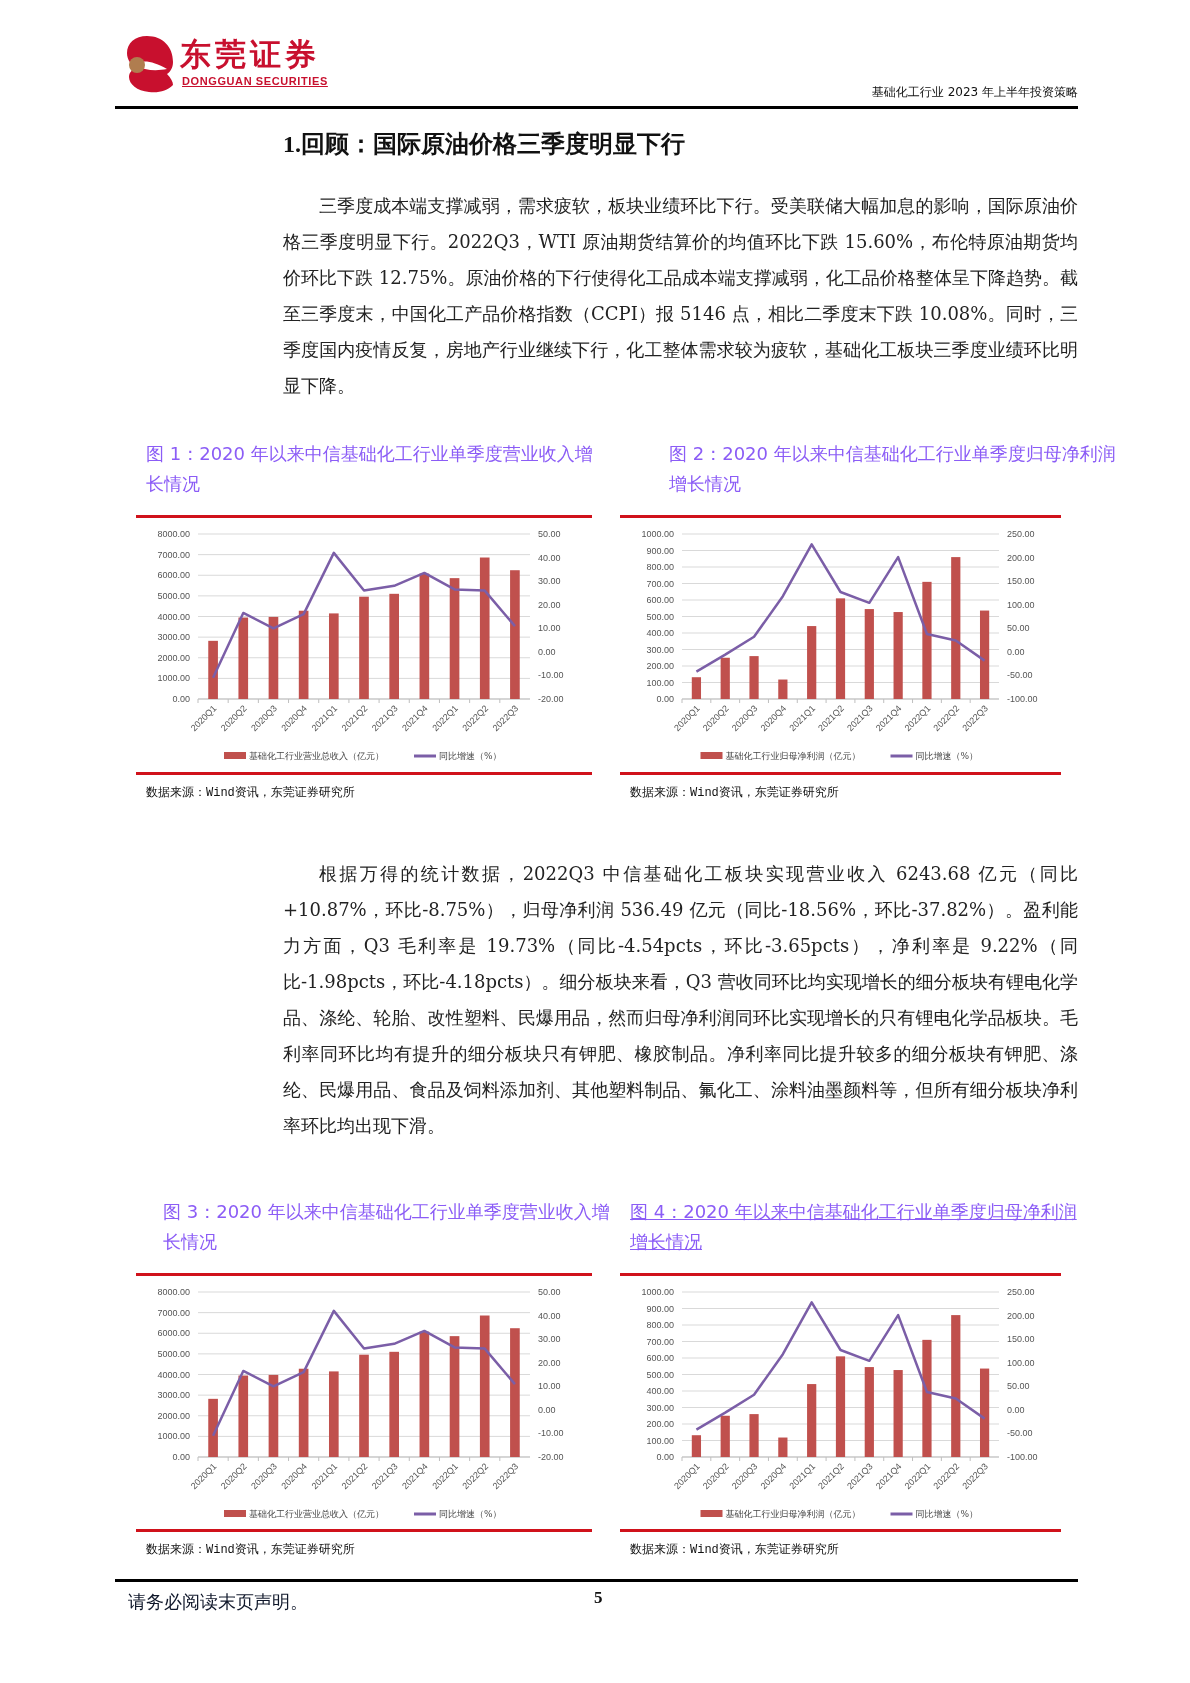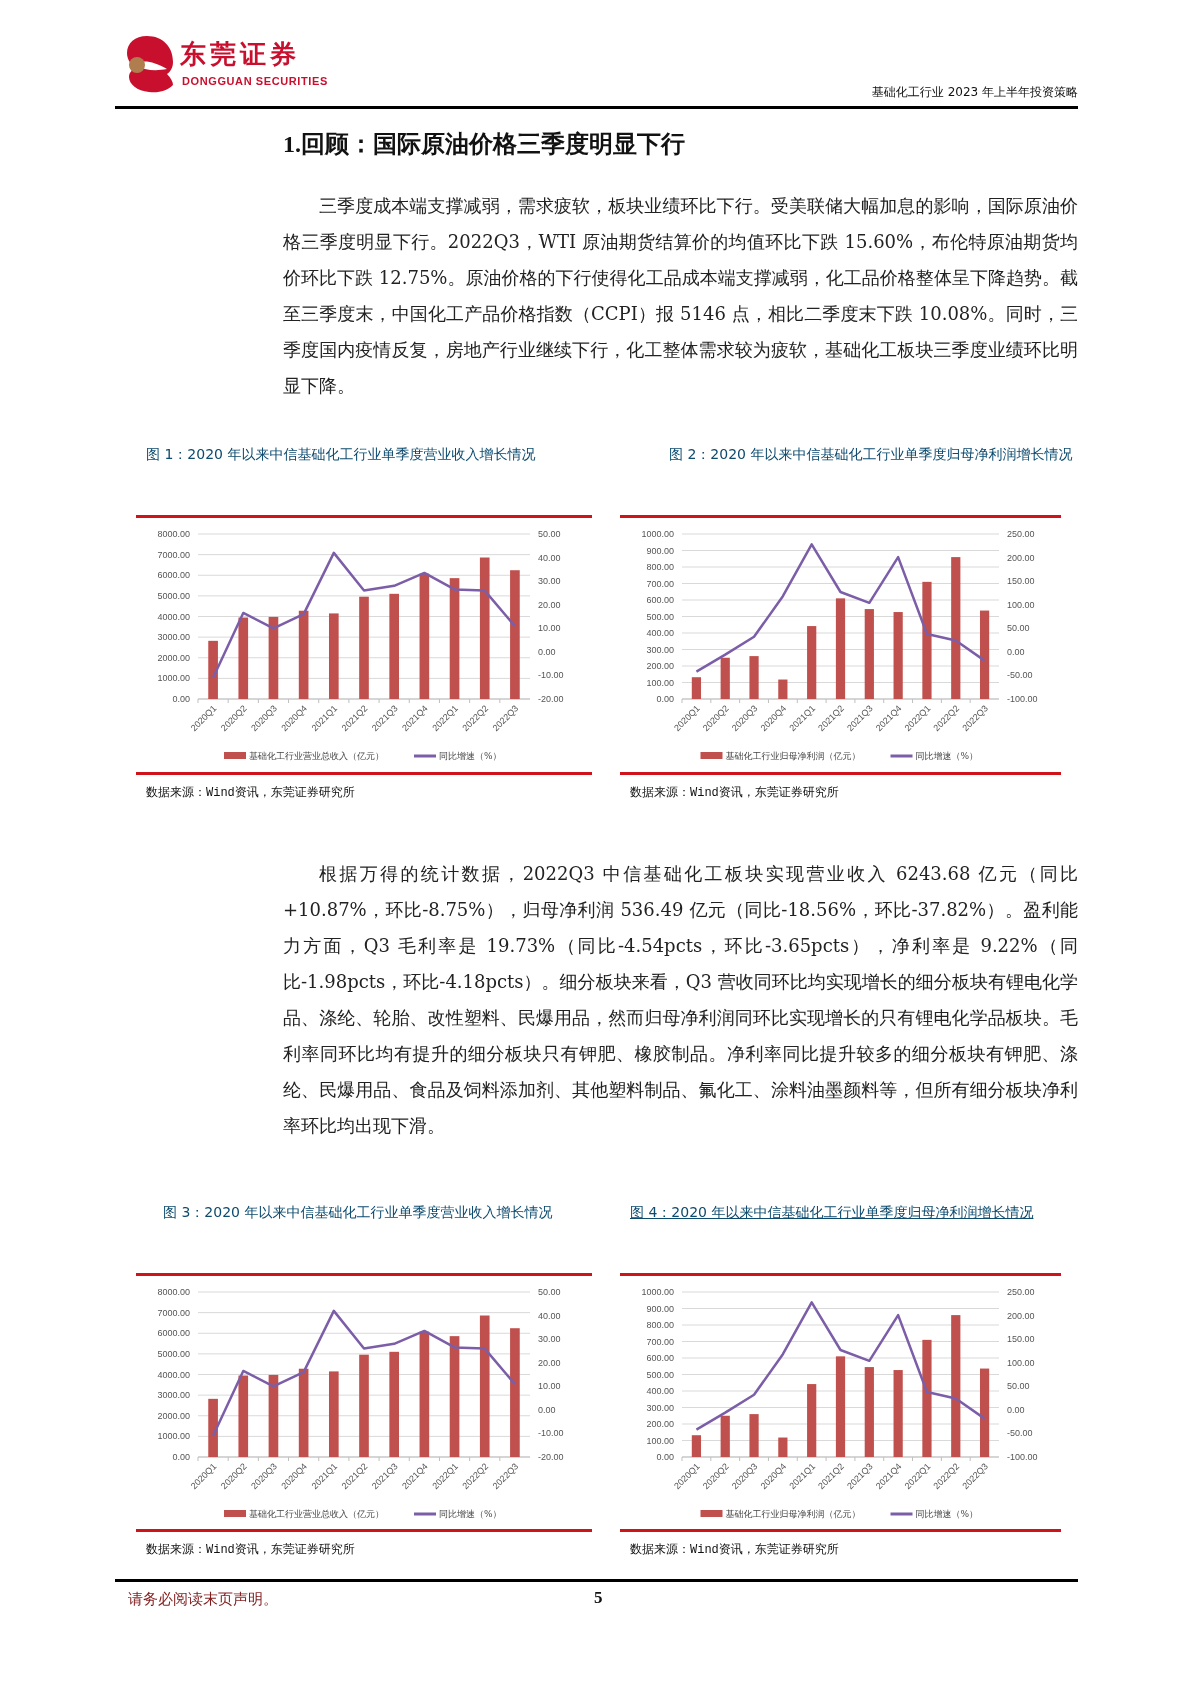--- a/index.html
+++ b/index.html
@@ -1,33 +1,33 @@
 <!DOCTYPE html>
 <html><head>
 <meta charset="utf-8">
 <style>
   html, body { margin:0; padding:0; background:#fff; }
   body { width:1190px; height:1683px; position:relative; overflow:hidden; font-family:"DejaVu Sans", sans-serif; color:#1a1a1a; }
   .abs { position:absolute; }
   .logo-mark { left:127px; top:35px; width:46px; height:58px; }
-  .logo-cn { left:180px; top:36px; font-family:"DejaVu Serif", serif; font-size:26px; font-weight:bold; color:#c8102e; letter-spacing:4px; line-height:36px; }
-  .logo-en { left:182px; top:75px; font-family:"Liberation Sans", sans-serif; font-size:11px; font-weight:bold; color:#c8102e; letter-spacing:0.6px; }
+  .logo-cn { left:180px; top:36px; font-family:"DejaVu Serif", serif; font-size:31px; font-weight:bold; color:#c8102e; letter-spacing:4px; line-height:36px; }
+  .logo-en { left:182px; top:75px; font-family:"Liberation Sans", sans-serif; font-size:11px; font-weight:bold; color:#c8102e; letter-spacing:0.6px;text-decoration:underline; }
   .header-title { right:112px; top:84px; font-size:12px; color:#111; font-family:"DejaVu Sans", sans-serif; }
   .header-rule { left:115px; top:106px; width:963px; height:3px; background:#000; }
   .section-title { left:283px; top:128px; font-size:24px; font-weight:bold; color:#111; font-family:"DejaVu Sans", sans-serif; }
   .section-title .num { font-family:"Liberation Serif", serif; }
   .para { left:283px; width:795px; font-family:"DejaVu Serif", serif; font-size:18px; line-height:36px; color:#222; text-align:justify; text-indent:36px; }
-  .caption { font-family:"DejaVu Sans", sans-serif; font-size:14px; line-height:30px; color:#0c4a6e; width:450px; }
+  .caption { font-family:"DejaVu Sans", sans-serif; font-size:18px; line-height:30px; color:#8b5cf6; width:450px; }
   .red-rule { height:3px; background:#d0121b; }
   .source { font-family:Liberation Mono, monospace; font-size:12px; color:#111; }
   .chart-svg { position:absolute; }
   .tick { font-family:"Liberation Sans", sans-serif; font-size:9px; fill:#555; }
   .legend { font-family:"DejaVu Serif", serif; font-size:9px; fill:#444; }
   .footer-rule { left:115px; top:1579px; width:963px; height:3px; background:#000; }
-  .footer-note { left:128px; top:1590px; font-size:15px; color:#7f1d1d; }
+  .footer-note { left:128px; top:1590px; font-size:18px; color:#0f172a; }
   .page-num { left:594px; top:1588px; font-family:"Liberation Serif", serif; font-weight:bold; font-size:17px; color:#111; }
 </style>
 </head>
 <body>
 
 <svg class="abs logo-mark" viewBox="0 0 46 58">
   <path d="M20 1 C36 1 46 12 46 27 C46 33 43 37 40 39 C44 43 46 47 46 50 C40 56 32 58 22 57 C10 56 2 49 2 42 C2 37 6 34 10 32 C4 30 0 25 0 18 C0 8 8 1 20 1 Z" fill="#c8102e"></path>
   <path d="M8 30 C14 24 26 26 40 34 C30 36 18 36 8 30 Z" fill="#fff"></path>
   <circle cx="10" cy="30" r="8" fill="#b07d4f"></circle>
 </svg>

